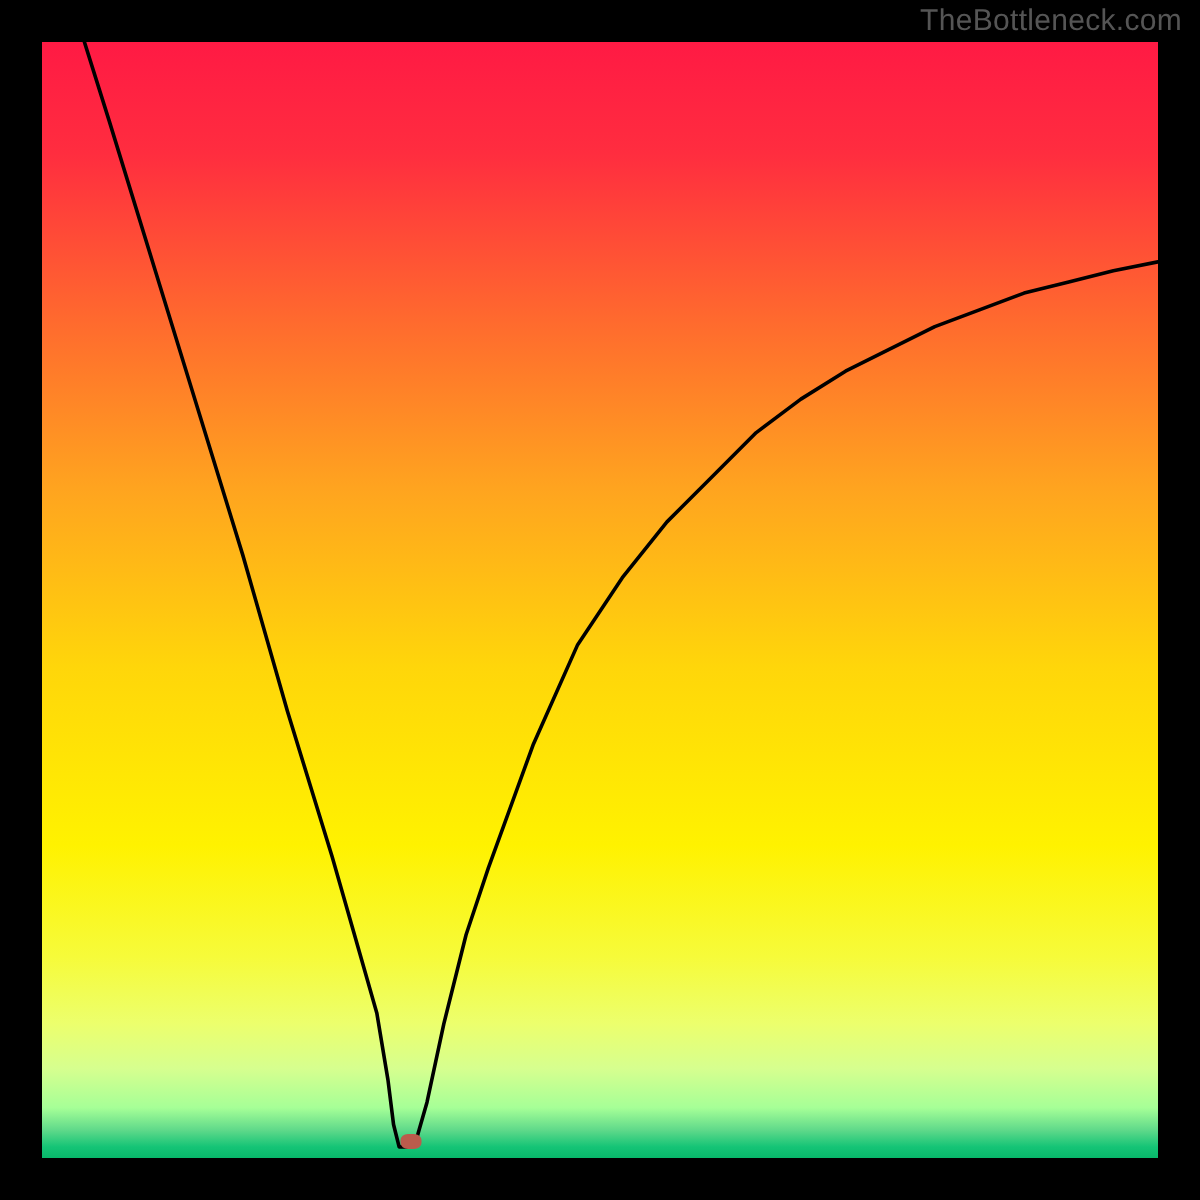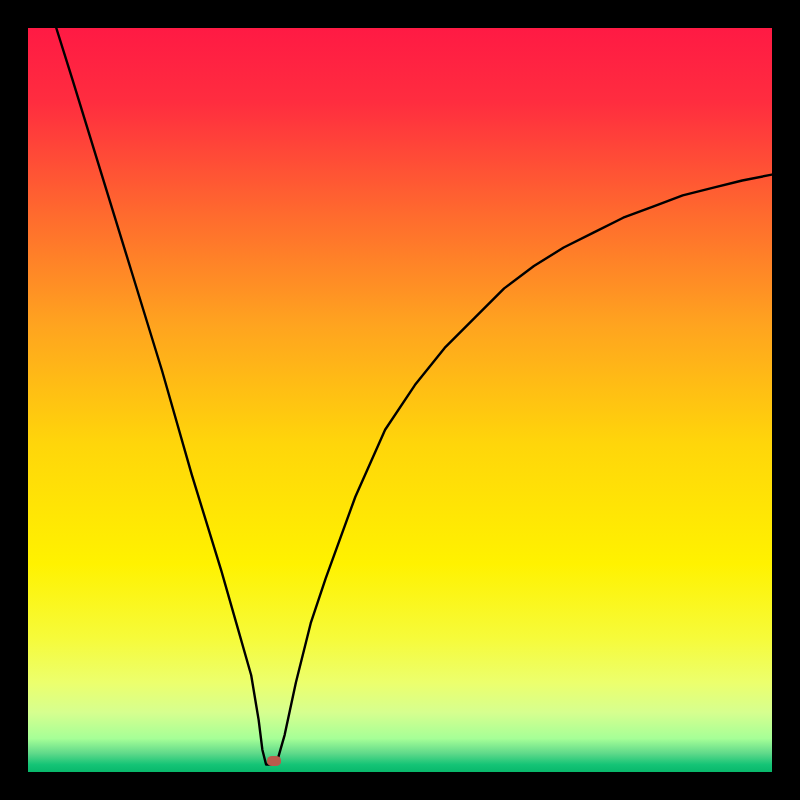--- a/index.html
+++ b/index.html
@@ -68,20 +68,21 @@
     border-radius: 5px / 4px;
     z-index: 4;
     transform: translate(-50%, -50%);
   }
 </style>
 </head>
 <body>
 
 <div class="container">
 
+  <div class="watermark">TheBottleneck.com</div>
 
   <div class="outer"></div>
 
   <div class="plot">
 
     <svg class="gradient" viewBox="0 0 744 744" preserveAspectRatio="none">
       <defs>
         <linearGradient id="bg-grad" x1="0" y1="0" x2="0" y2="1">
             <stop offset="0%" stop-color="#ff1a44"></stop>
             <stop offset="10%" stop-color="#ff2d3f"></stop>

